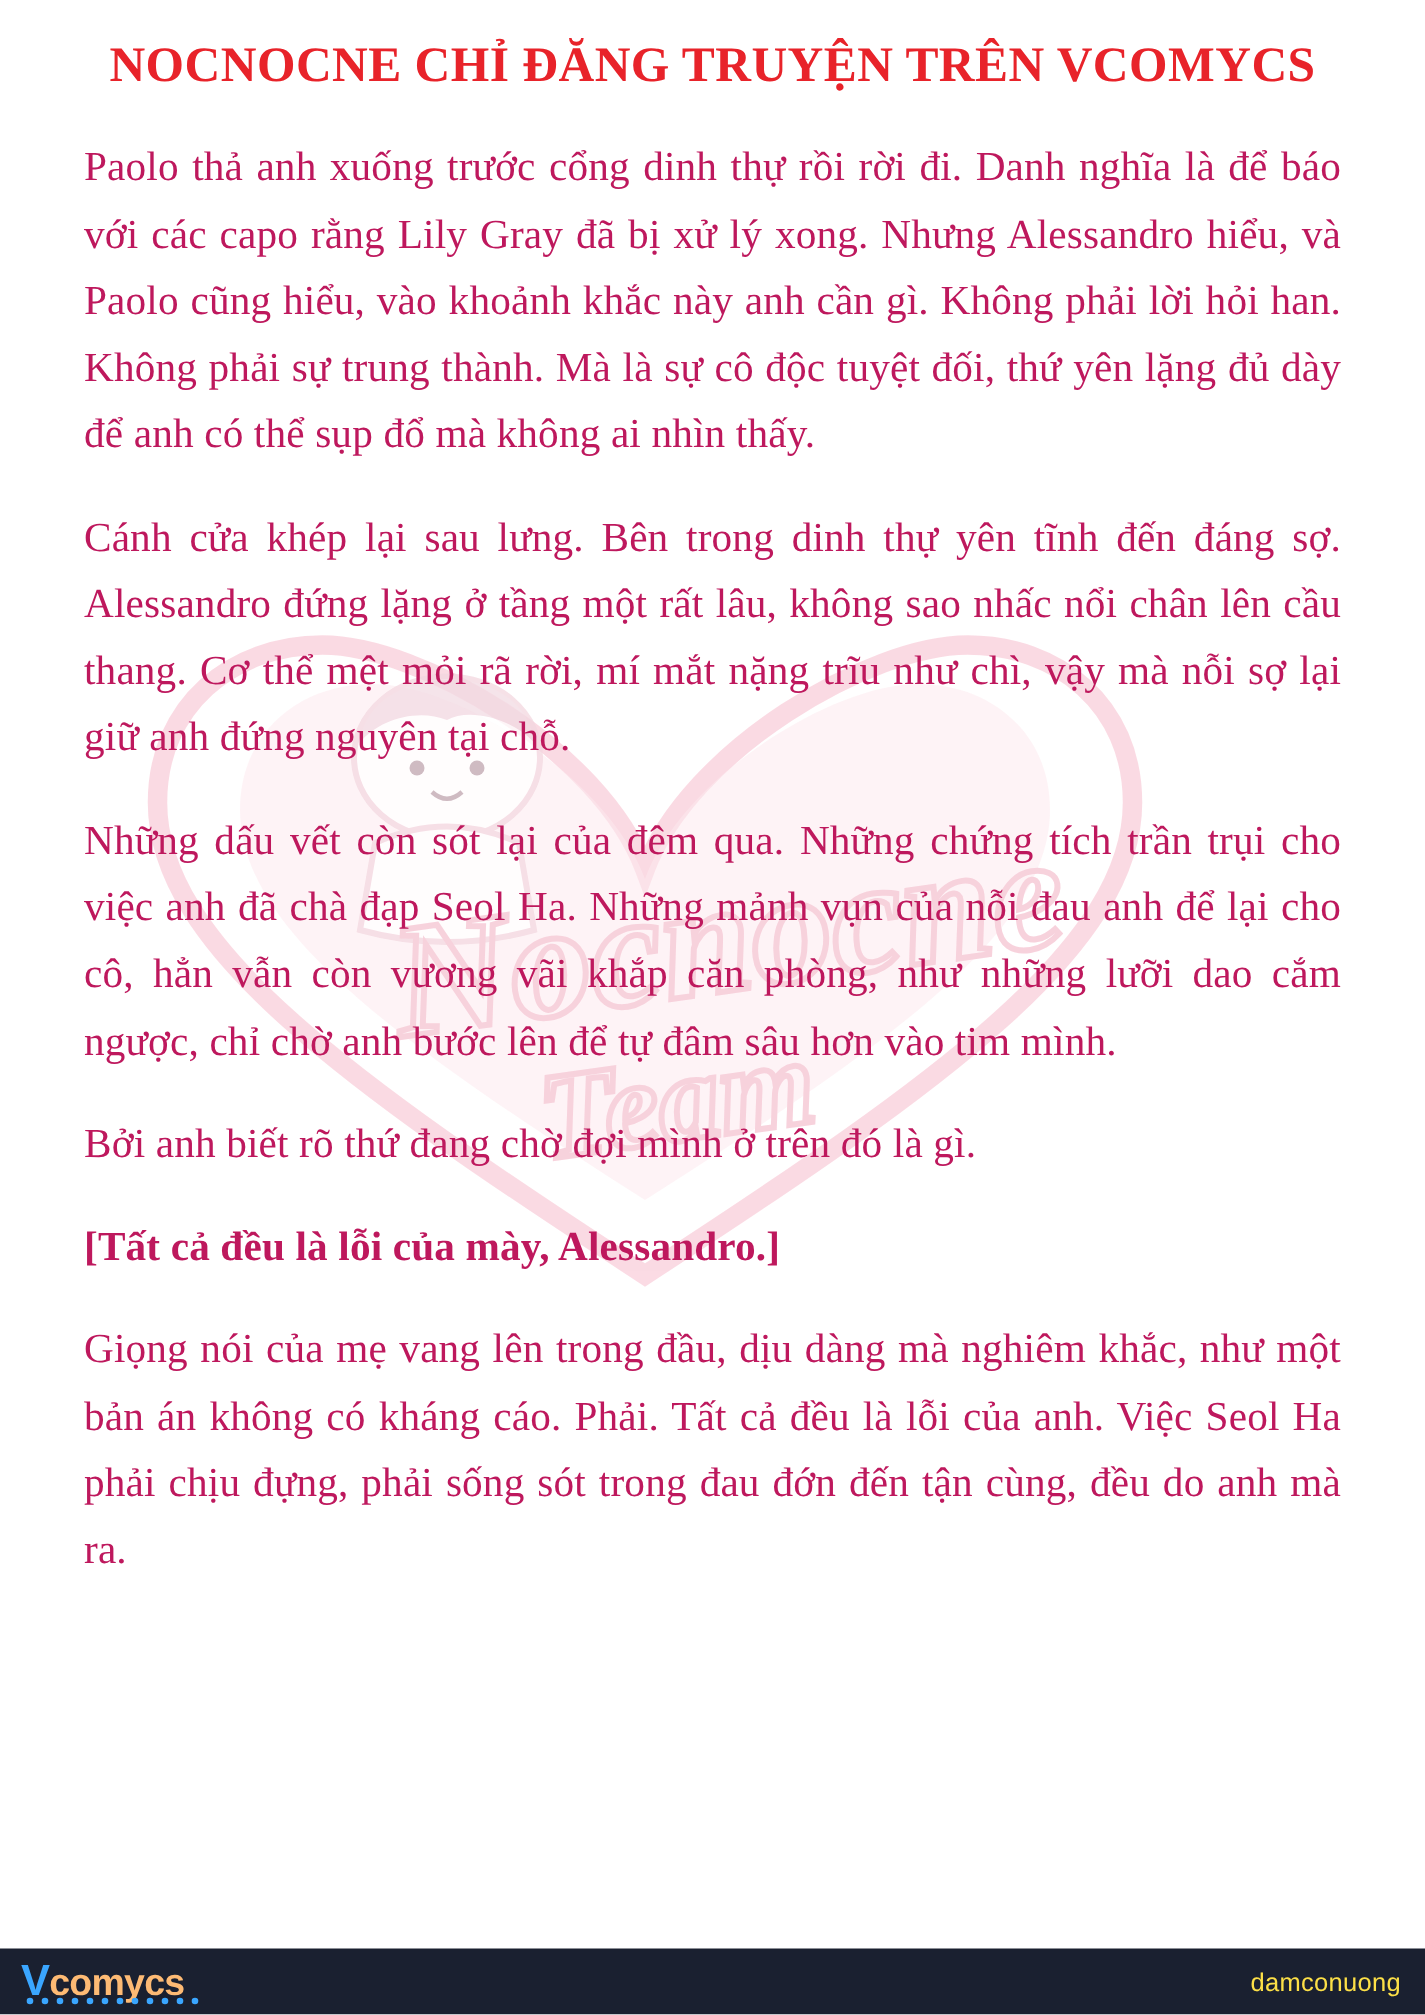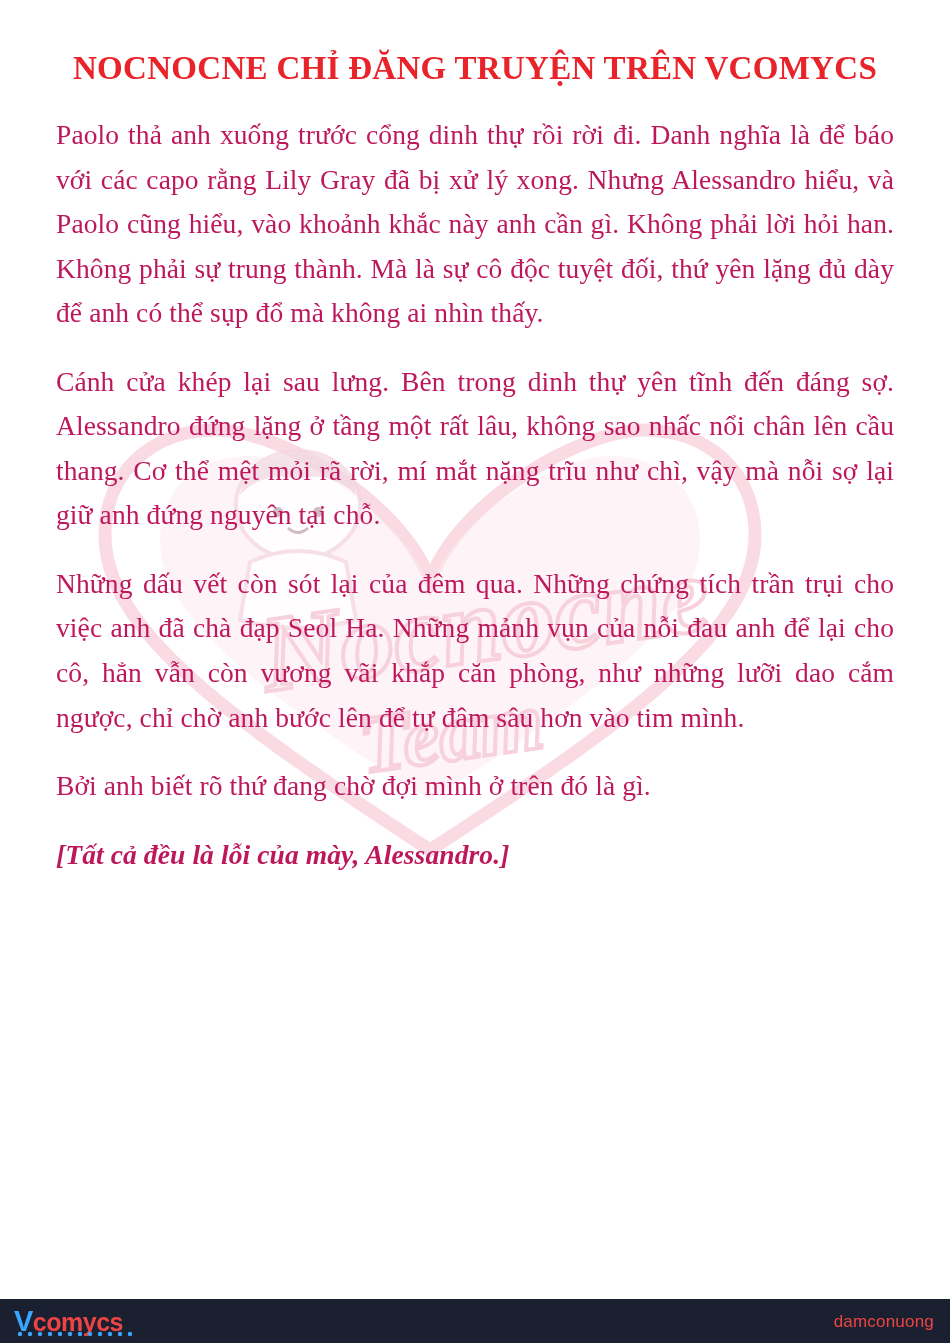--- a/index.html
+++ b/index.html
@@ -23,21 +23,21 @@
     width: 950px;
     height: 560px;
     pointer-events: none;
     z-index: 0;
   }
 
   
   #page {
     position: relative;
     z-index: 2;
-    padding: 44px 56px 0 56px;
+    padding: 20px 56px 0 56px;
     box-sizing: border-box;
   }
 
   #banner {
     text-align: center;
     color: #e8232a;
     font-family: "Liberation Serif", serif;
     font-weight: bold;
     font-size: 33px;
     letter-spacing: 0.3px;
@@ -48,21 +48,20 @@
   .para {
     color: #be185d;
     font-family: "Liberation Serif", serif;
     font-size: 27.5px;
     line-height: 1.62;
     text-align: justify;
     margin: 0 0 24px 0;
     letter-spacing: 0.1px;
   }
   .para.italic {
-    font-style: italic;
     font-weight: bold;
   }
 
   
   #footer {
     position: absolute;
     left: 0;
     bottom: 0;
     width: 950px;
     height: 44px;
@@ -79,33 +78,33 @@
     font-weight: bold;
     letter-spacing: -0.5px;
     display: flex;
     align-items: baseline;
   }
   #footer-logo .v {
     color: #3aa6ff;
     font-size: 29px;
     font-weight: bold;
   }
-  #footer-logo .rest { color: #ef4444; }
+  #footer-logo .rest { color: #fdba74; }
   #footer-logo .dot-row {
     position: absolute;
     left: 2px;
     top: 26px;
     width: 120px;
     height: 6px;
   }
   #footer-right {
     position: absolute;
     right: 16px;
     top: 13px;
-    color: #ef4444;
+    color: #fde047;
     font-family: "Liberation Sans", sans-serif;
     font-size: 17px;
     letter-spacing: 0.2px;
   }
 </style>
 </head>
 <body>
 
 <svg id="watermark" viewBox="0 0 950 560" aria-hidden="true">
   <g opacity="0.55">
@@ -131,20 +130,21 @@
 <div id="page">
 
   <div id="banner">NOCNOCNE CHỈ ĐĂNG TRUYỆN TRÊN VCOMYCS</div>
 
   <div id="body-text">
     <p class="para">Paolo thả anh xuống trước cổng dinh thự rồi rời đi. Danh nghĩa là để báo với các capo rằng Lily Gray đã bị xử lý xong. Nhưng Alessandro hiểu, và Paolo cũng hiểu, vào khoảnh khắc này anh cần gì. Không phải lời hỏi han. Không phải sự trung thành. Mà là sự cô độc tuyệt đối, thứ yên lặng đủ dày để anh có thể sụp đổ mà không ai nhìn thấy.</p>
     <p class="para">Cánh cửa khép lại sau lưng. Bên trong dinh thự yên tĩnh đến đáng sợ. Alessandro đứng lặng ở tầng một rất lâu, không sao nhấc nổi chân lên cầu thang. Cơ thể mệt mỏi rã rời, mí mắt nặng trĩu như chì, vậy mà nỗi sợ lại giữ anh đứng nguyên tại chỗ.</p>
     <p class="para">Những dấu vết còn sót lại của đêm qua. Những chứng tích trần trụi cho việc anh đã chà đạp Seol Ha. Những mảnh vụn của nỗi đau anh để lại cho cô, hẳn vẫn còn vương vãi khắp căn phòng, như những lưỡi dao cắm ngược, chỉ chờ anh bước lên để tự đâm sâu hơn vào tim mình.</p>
     <p class="para">Bởi anh biết rõ thứ đang chờ đợi mình ở trên đó là gì.</p>
     <p class="para italic">[Tất cả đều là lỗi của mày, Alessandro.]</p>
+    <p class="para">Giọng nói của mẹ vang lên trong đầu, dịu dàng mà nghiêm khắc, như một bản án không có kháng cáo. Phải. Tất cả đều là lỗi của anh. Việc Seol Ha phải chịu đựng, phải sống sót trong đau đớn đến tận cùng, đều do anh mà ra.</p>
   </div>
 
 </div>
 
 <div id="footer">
   <div id="footer-logo">
     <span class="v">V</span>
       <span class="rest">comycs</span>
     <svg class="dot-row" viewBox="0 0 120 6">
       <g fill="#3aa6ff">

